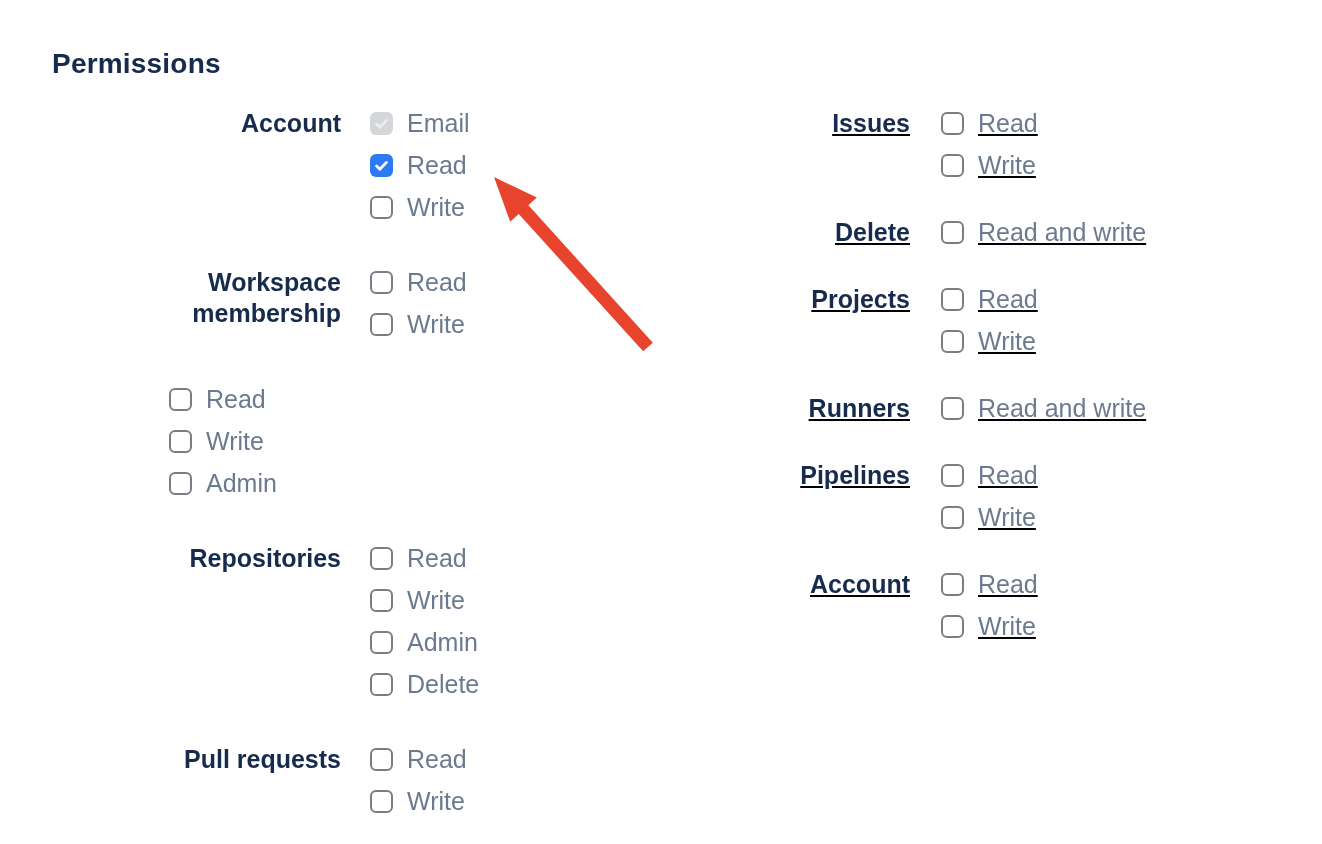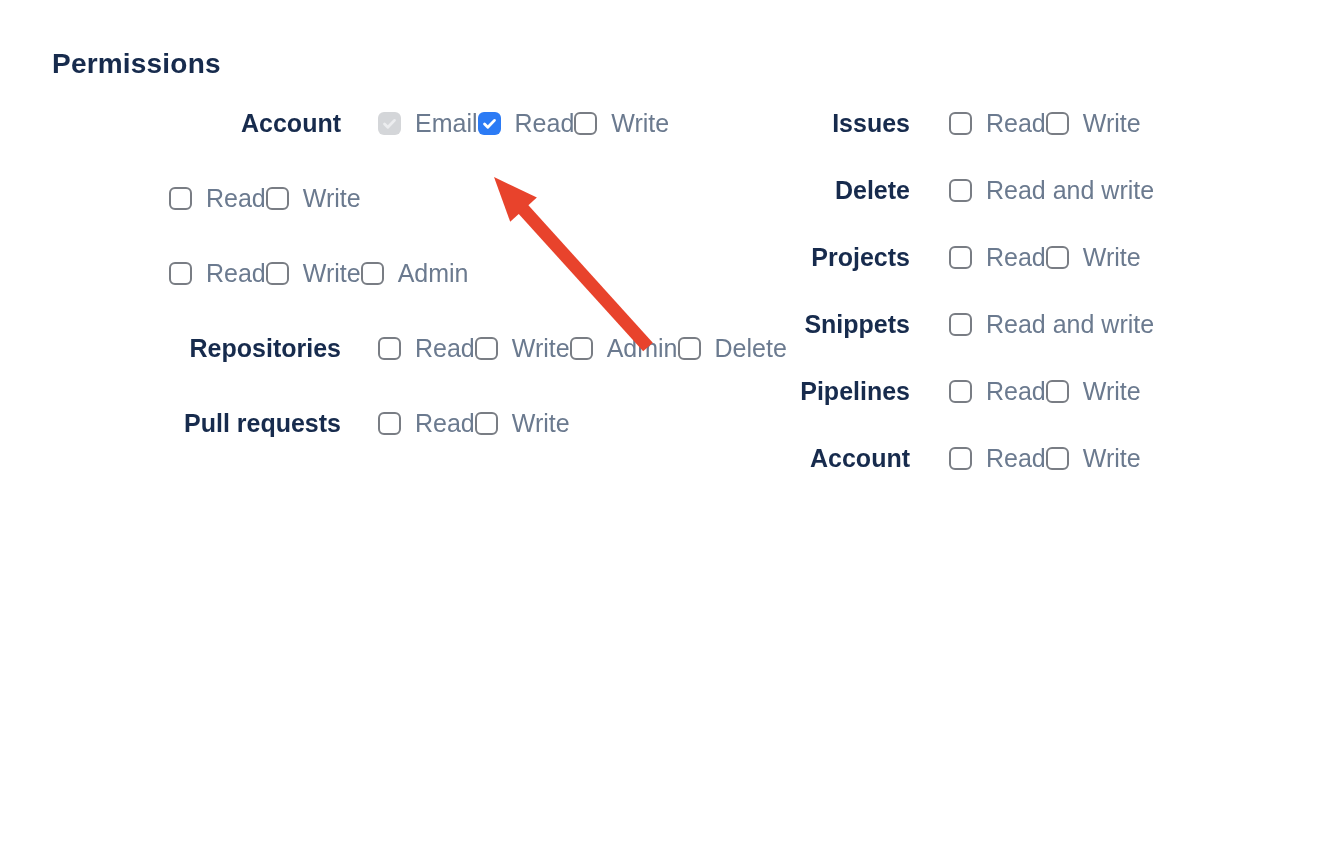--- a/index.html
+++ b/index.html
@@ -23,31 +23,31 @@
   }
   .page{position:relative;width:1245px;height:844px;}
   .page-title{
     position:absolute;left:52px;top:48px;
     font-size:28px;font-weight:bold;color:var(--heading-color);
     letter-spacing:.2px;
   }
   .perm-column{position:absolute;display:flex;flex-direction:column;}
   .perm-column.left{left:169px;top:111px;}
   .perm-column.right{left:735px;top:111px;}
-  .perm-group{display:flex;align-items:flex-start;gap:8px;}
+  .perm-group{display:flex;align-items:flex-start;}
   .perm-column.left .perm-group{margin-bottom:33px;}
-  .perm-column.right .perm-group{margin-bottom:25px;}
+  .perm-column.right .perm-group{margin-bottom:25px;text-decoration:underline;}
   .perm-category{
     font-size:25px;font-weight:bold;color:var(--category-color);
     text-align:right;line-height:31px;margin-top:-3px;
     flex-shrink:0;
   }
   .perm-column.left .perm-category{width:172px;margin-right:29px;}
   .perm-column.right .perm-category{width:175px;margin-right:31px;}
-  .perm-options{display:flex;}
+  .perm-options{display:flex;flex-direction:column;}
   .perm-option{display:flex;align-items:center;margin-bottom:18px;height:24px;}
   .cb{
     width:23px;height:23px;border-radius:6px;flex-shrink:0;
     display:flex;align-items:center;justify-content:center;
   }
   .cb.unchecked{background:#fff;border:2.5px solid var(--cb-border);}
   .cb.checked{background:var(--cb-checked-bg);}
   .cb.checked-disabled{background:var(--cb-disabled-bg);}
   .cb svg{width:17px;height:17px;display:block;}
   .perm-option .opt-label{
@@ -82,20 +82,21 @@
             </span>
             <span class="opt-label">Read</span>
           </div>
           <div class="perm-option">
             <span class="cb unchecked" role="checkbox" aria-checked="false"></span>
             <span class="opt-label">Write</span>
           </div>
         </div>
       </div>
       <div class="perm-group">
+        <div class="perm-category">Workspace membership</div>
         <div class="perm-options">
           <div class="perm-option">
             <span class="cb unchecked" role="checkbox" aria-checked="false"></span>
             <span class="opt-label">Read</span>
           </div>
           <div class="perm-option">
             <span class="cb unchecked" role="checkbox" aria-checked="false"></span>
             <span class="opt-label">Write</span>
           </div>
         </div>
@@ -181,21 +182,21 @@
             <span class="cb unchecked" role="checkbox" aria-checked="false"></span>
             <span class="opt-label">Read</span>
           </div>
           <div class="perm-option">
             <span class="cb unchecked" role="checkbox" aria-checked="false"></span>
             <span class="opt-label">Write</span>
           </div>
         </div>
       </div>
       <div class="perm-group">
-        <div class="perm-category">Snippets</div>
+        <div class="perm-category">Runners</div>
         <div class="perm-options">
           <div class="perm-option">
             <span class="cb unchecked" role="checkbox" aria-checked="false"></span>
             <span class="opt-label">Read and write</span>
           </div>
         </div>
       </div>
       <div class="perm-group">
         <div class="perm-category">Pipelines</div>
         <div class="perm-options">

